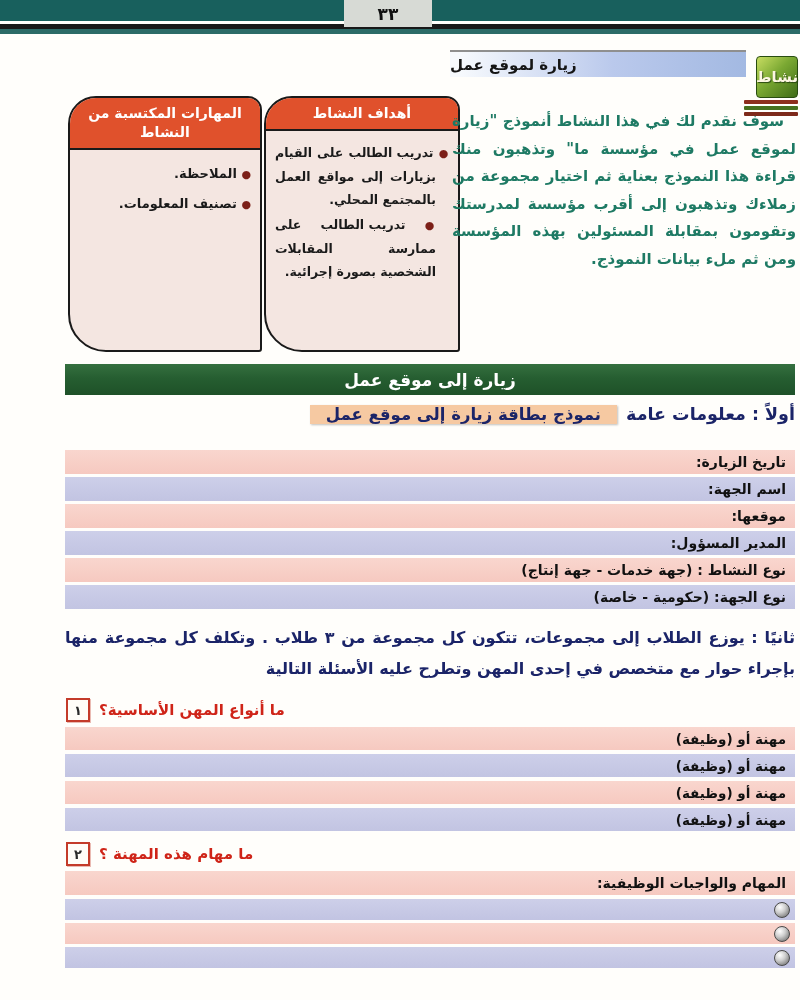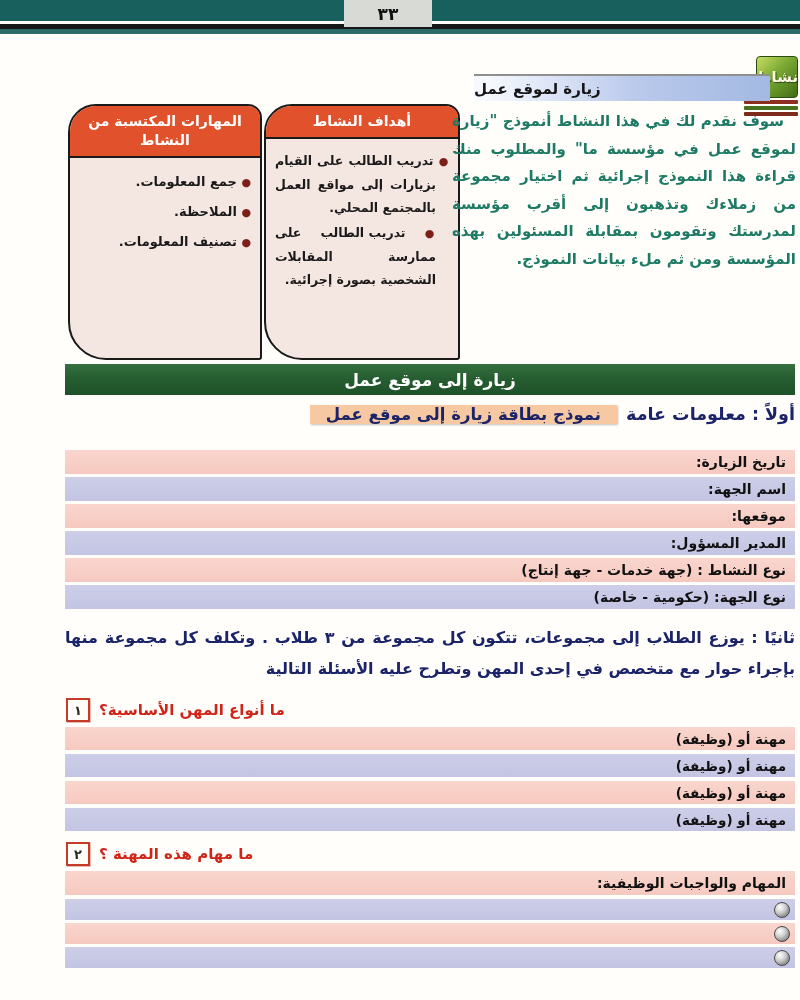--- a/index.html
+++ b/index.html
@@ -18,28 +18,28 @@
   .badge-book{height:40px;border:1px solid #294d10;border-radius:4px;
     background:linear-gradient(135deg,#c8dd62 0%,#7aa832 45%,#3f6c16 100%);
     display:flex;align-items:center;justify-content:center;color:#fdf6e2;font-weight:bold;font-size:15px;
     text-shadow:1px 1px 1px #2a4a10;margin-left:12px;}
   .badge-stripe{height:4px;margin-top:2px;border-radius:1px;}
   .stripe-red1{background:#8e2e1e;}
   .stripe-green{background:#47701f;}
   .stripe-red2{background:#7e2a1a;}
 
   
-  .title-strip{position:absolute;left:450px;top:74px;width:296px;height:25px;
+  .title-strip{position:absolute;left:450px;top:50px;width:296px;height:25px;
     background:linear-gradient(to left,#a3b9e2 0%,#bac9ec 45%,#f6f9fd 96%);
     border-top:2px solid #8f8f8f;
-    display:flex;align-items:center;justify-content:flex-end;direction:rtl;margin-left:24px;}
+    display:flex;align-items:center;justify-content:flex-end;direction:rtl;}
   .title-strip span{padding-right:46px;font-weight:bold;font-size:15px;color:#151515;}
 
   
-  .activity-box{position:absolute;top:104px;height:252px;border:2px solid #1a1a1a;background:#f4e6e1;
+  .activity-box{position:absolute;top:96px;height:252px;border:2px solid #1a1a1a;background:#f4e6e1;
     border-radius:28px 14px 3px 38px;overflow:hidden;display:flex;flex-direction:column;}
   .box-skills{left:68px;width:190px;}
   .box-objectives{left:264px;width:192px;}
   .box-header{background:#e0512c;border-bottom:2px solid #1a1a1a;color:#fff;font-weight:bold;
     font-size:14px;text-align:center;padding:6px 6px;line-height:19px;direction:rtl;}
   .box-body{padding:10px 9px;direction:rtl;color:#1a1a1a;}
   .box-objectives .box-body{font-size:12.5px;font-weight:bold;line-height:23px;text-align:justify;}
   .box-skills .box-body{font-size:13px;font-weight:bold;line-height:27px;text-align:right;}
   .bullet-item{padding-right:13px;text-indent:-13px;margin-bottom:2px;}
   .dot{color:#7c1f18;font-size:11px;}
@@ -102,35 +102,34 @@
     <div class="badge-stripe stripe-red2"></div>
   </div>
 
   <div class="title-strip">
     <span>زيارة لموقع عمل</span>
   </div>
 
   <div class="activity-box box-skills">
     <div class="box-header">المهارات المكتسبة من النشاط</div>
     <div class="box-body">
-      <div class="bullet-item"><span class="dot">●</span> <span>جمع المعلومات.</span></div>
       <div class="bullet-item"><span class="dot">●</span> <span>الملاحظة.</span></div>
       <div class="bullet-item"><span class="dot">●</span> <span>تصنيف المعلومات.</span></div>
     </div>
   </div>
 
   <div class="activity-box box-objectives">
     <div class="box-header">أهداف النشاط</div>
     <div class="box-body">
       <div class="bullet-item"><span class="dot">●</span> <span>تدريب الطالب على القيام بزيارات إلى مواقع العمل بالمجتمع المحلي.</span></div>
       <div class="bullet-item"><span class="dot">●</span> <span>تدريب الطالب على ممارسة المقابلات الشخصية بصورة إجرائية.</span></div>
     </div>
   </div>
 
-  <div class="intro">سوف نقدم لك في هذا النشاط أنموذج "زيارة لموقع عمل في مؤسسة ما" والمطلوب منك قراءة هذا النموذج إجرائية ثم اختيار مجموعة من زملاءك وتذهبون إلى أقرب مؤسسة لمدرستك وتقومون بمقابلة المسئولين بهذه المؤسسة ومن ثم ملء بيانات النموذج.</div>
+  <div class="intro">سوف نقدم لك في هذا النشاط أنموذج "زيارة لموقع عمل في مؤسسة ما" وتذهبون منك قراءة هذا النموذج بعناية ثم اختيار مجموعة من زملاءك وتذهبون إلى أقرب مؤسسة لمدرستك وتقومون بمقابلة المسئولين بهذه المؤسسة ومن ثم ملء بيانات النموذج.</div>
 
   <div class="banner">زيارة إلى موقع عمل</div>
 
   <div class="sec1-row">
     <span class="sec1-heading">أولاً : معلومات عامة</span>
     <span class="sec1-highlight">نموذج بطاقة زيارة إلى موقع عمل</span>
   </div>
 
   <div class="row field-row pink" style="top:450px;">تاريخ الزيارة:</div>
   <div class="row field-row lav" style="top:477px;">اسم الجهة:</div>

